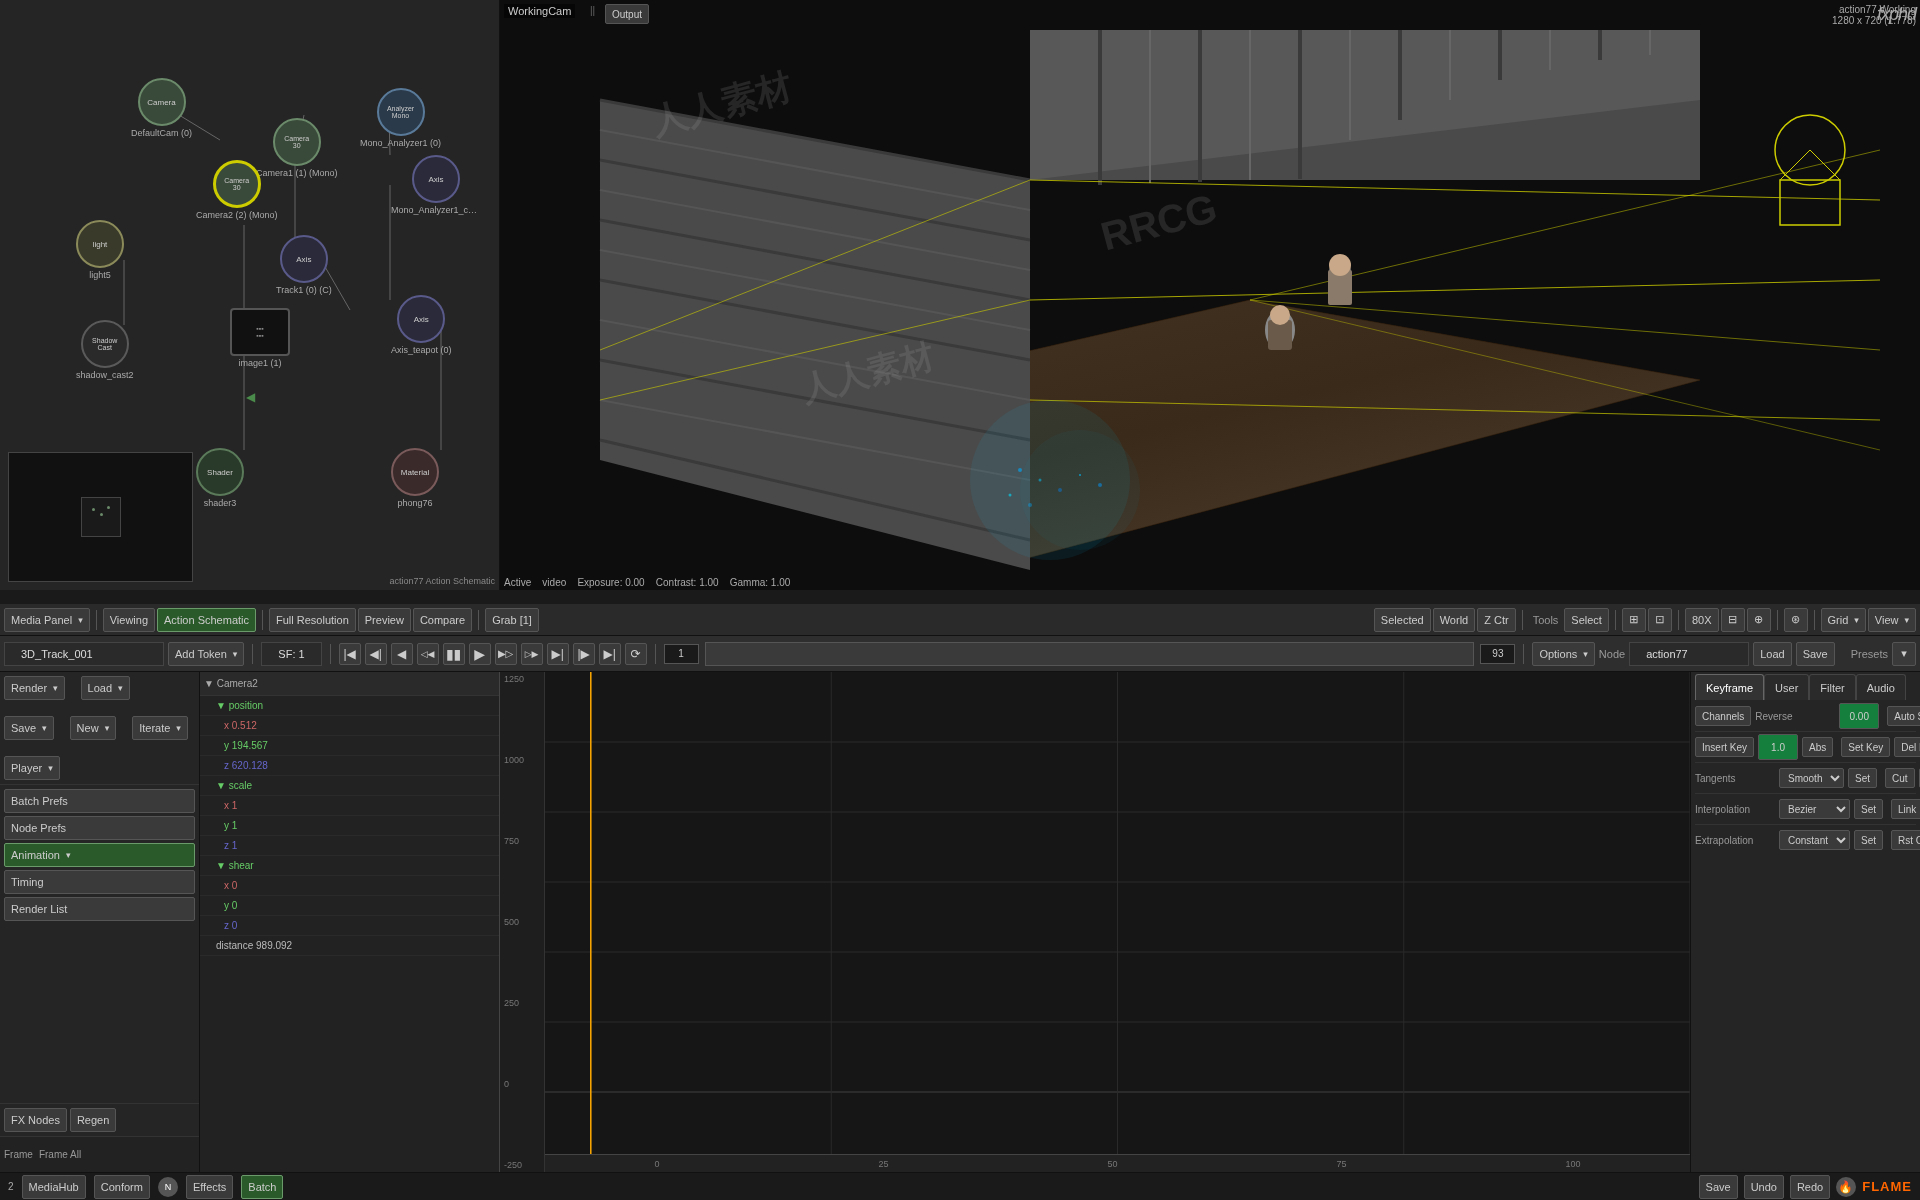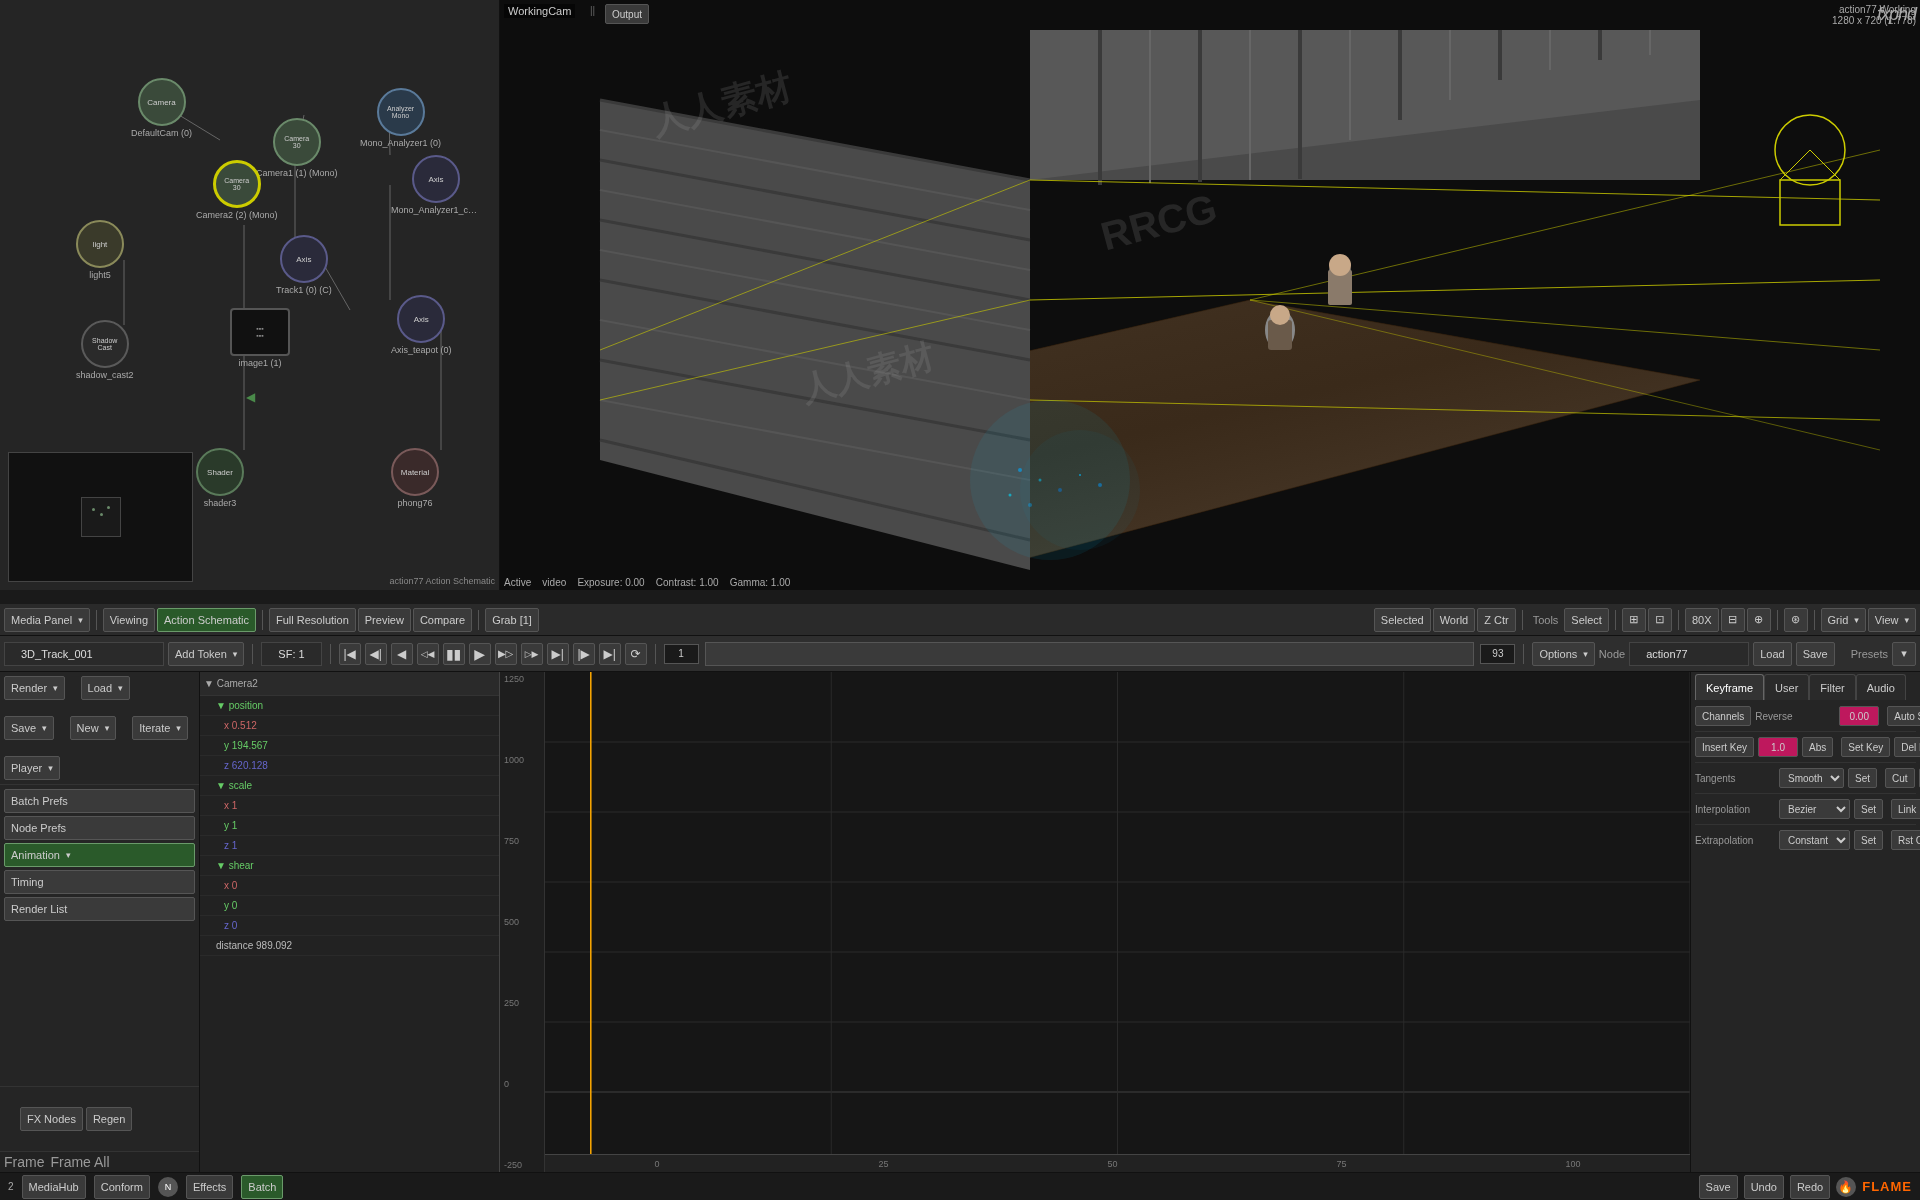--- a/index.html
+++ b/index.html
@@ -223,23 +223,23 @@
       background: #3a3a3a;
       border: 1px solid #555;
       color: #ccc;
       font-size: 10px;
       cursor: pointer;
       border-radius: 2px;
       white-space: nowrap;
     }
 
     .rp-input {
-      height: 20px;
+      height: 26px;
       width: 40px;
-      background: #be185d;
+      background: #15803d;
       border: 1px solid #555;
       color: #ccc;
       font-size: 10px;
       text-align: center;
       border-radius: 2px;
     }
 
     
     .tab-row {
       display: flex;
@@ -704,26 +704,26 @@
       <div style="padding:4px;display:flex;flex-direction:column;gap:3px;">
         <button class="tb-btn">Batch Prefs</button>
         <button class="tb-btn">Node Prefs</button>
         <button class="tb-btn dropdown active">Animation</button>
         <button class="tb-btn">Timing</button>
         <button class="tb-btn">Render List</button>
       </div>
 
       <div style="flex:1;"></div>
 
-      <div style="padding:20px;display:flex;gap:3px;border-top:1px solid #333;">
+      <div style="padding:4px;display:flex;gap:3px;border-top:1px solid #333;">
         <button class="tb-btn">FX Nodes</button>
         <button class="tb-btn">Regen</button>
       </div>
 
-      <div style="padding:2px 4px;display:flex;gap:6px;align-items:center;font-size:14px;color:#999;background:#222;border-top:1px solid #333;">
+      <div style="padding:12px 4px;display:flex;gap:6px;align-items:center;font-size:10px;color:#999;background:#222;border-top:1px solid #333;">
         <span>Frame</span>
         <span>Frame All</span>
       </div>
     </div>
 
     <div style="display:flex;flex-direction:column;flex:1;overflow:hidden;">
 
       <div style="display:flex;flex:1;overflow:hidden;">
 
         <div style="width:300px;background:#222;border-right:1px solid #444;overflow-y:auto;">

